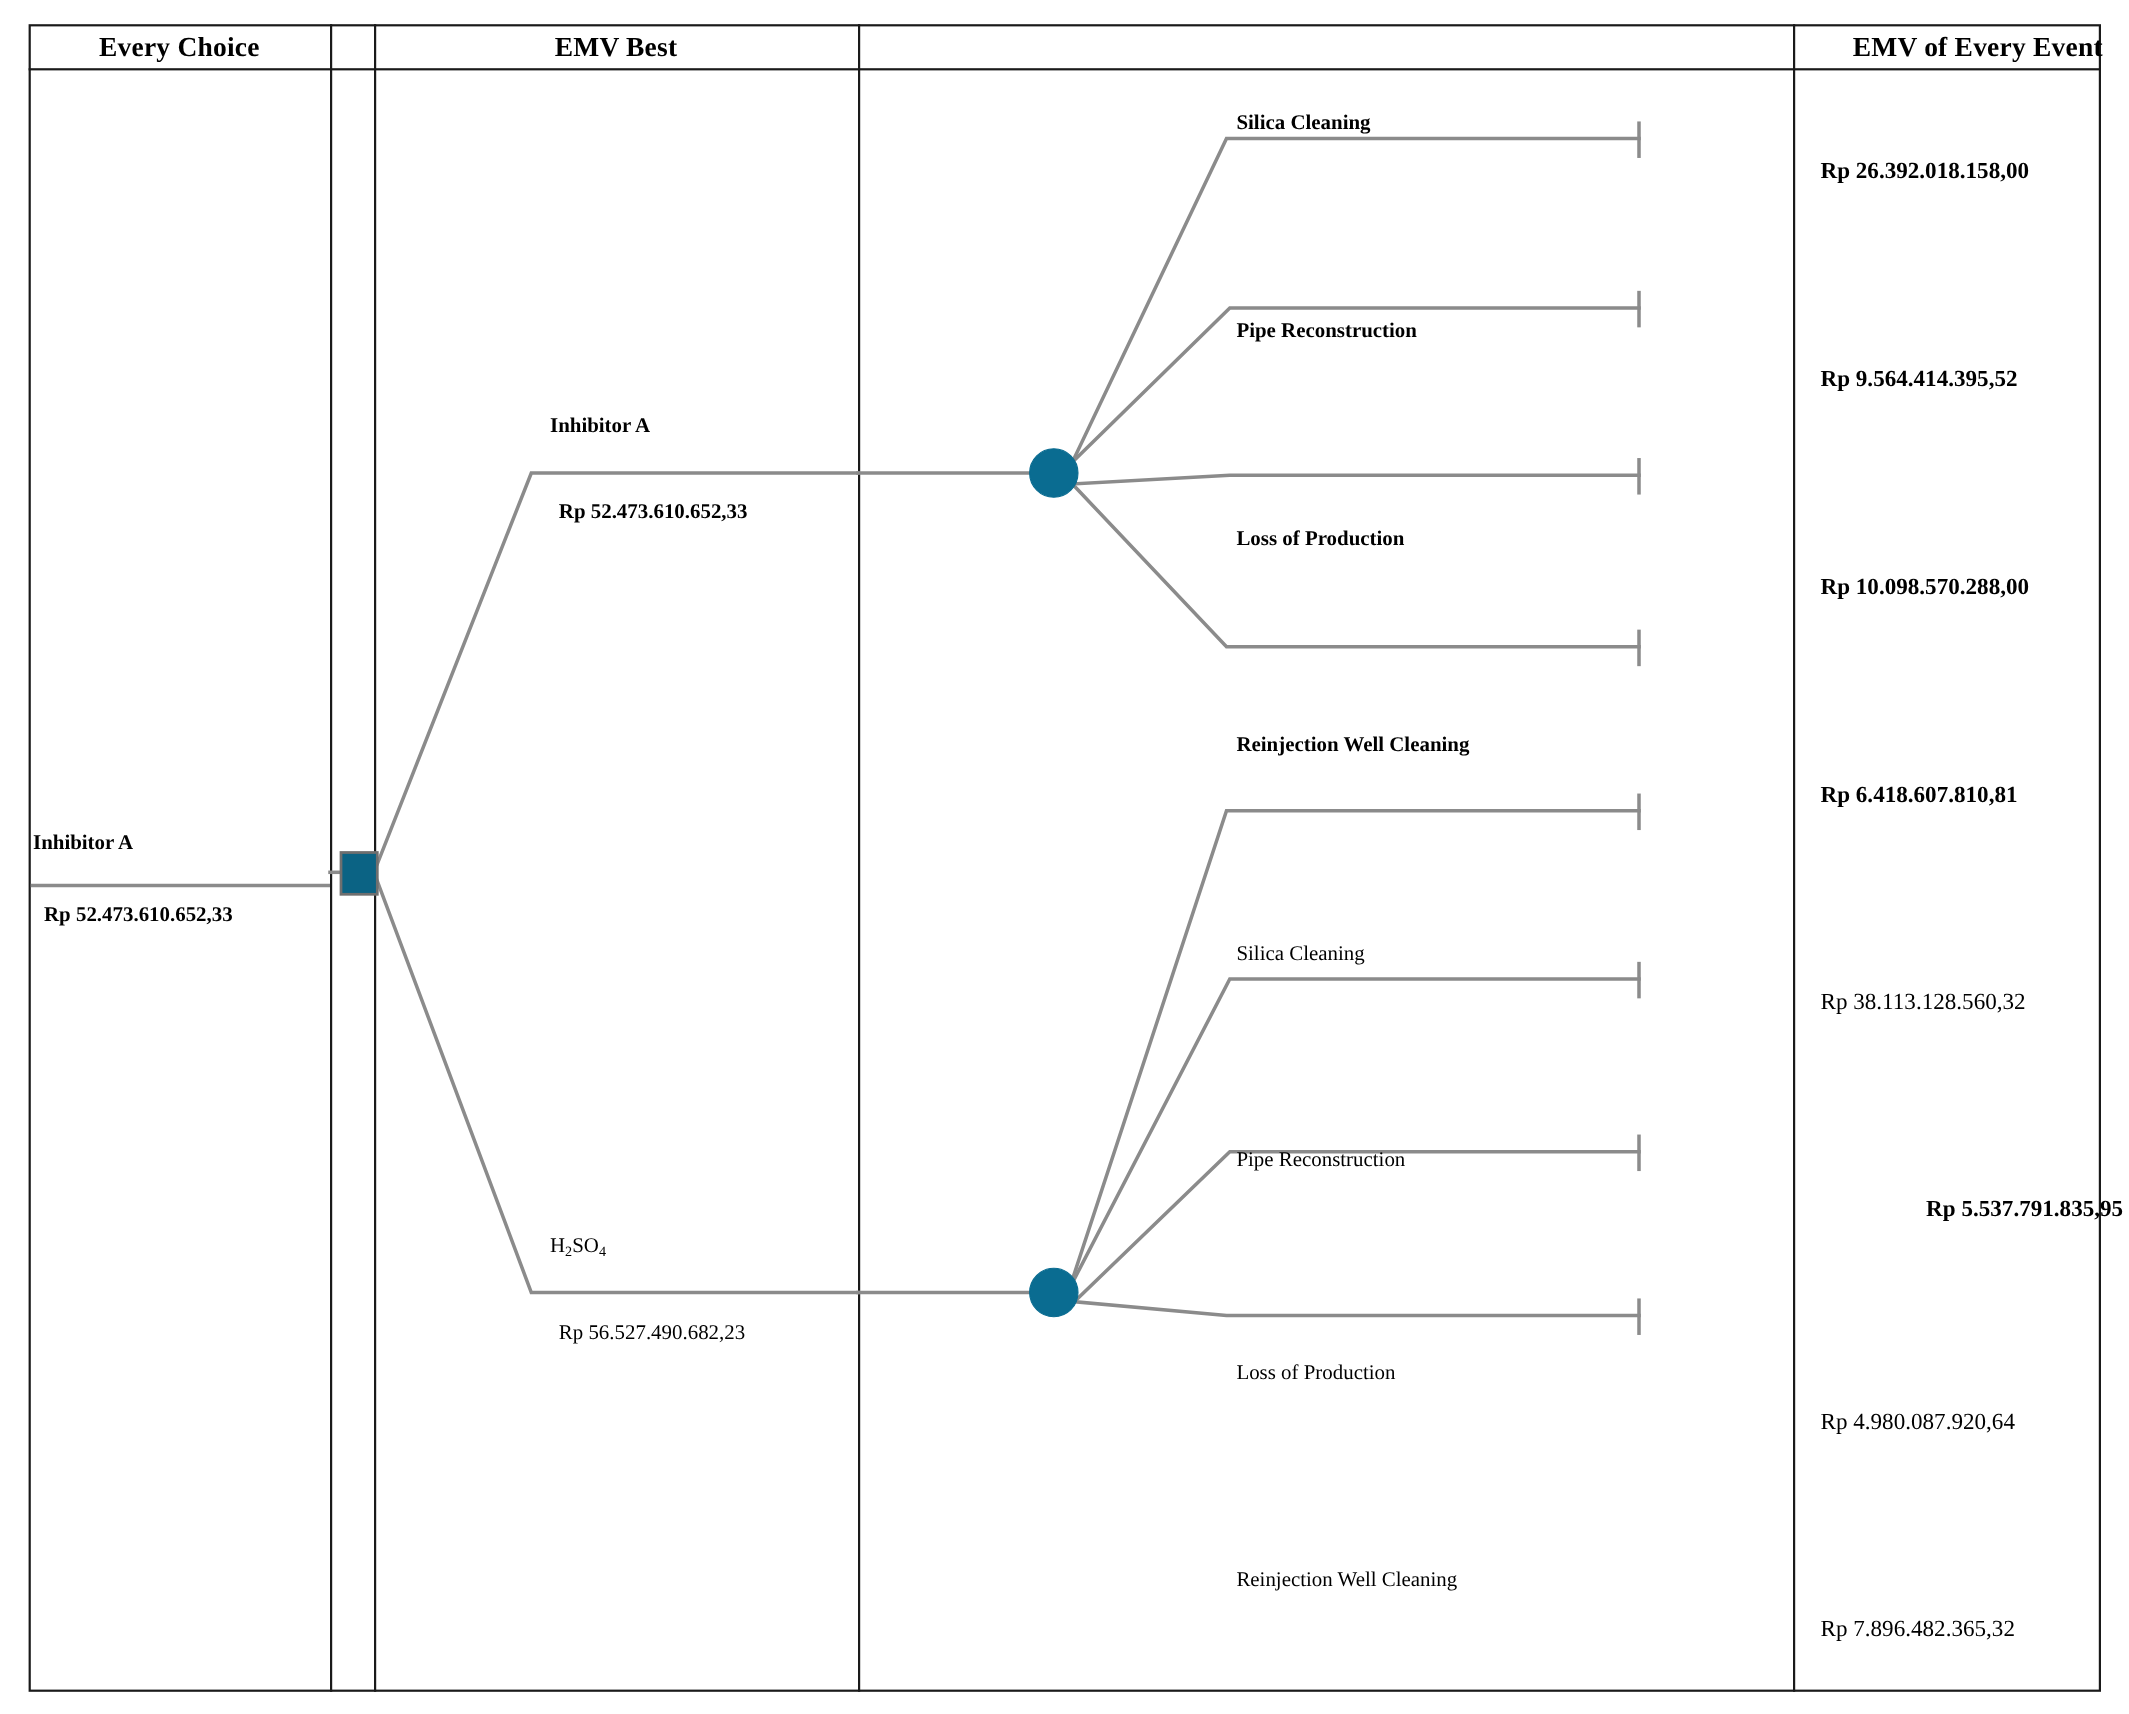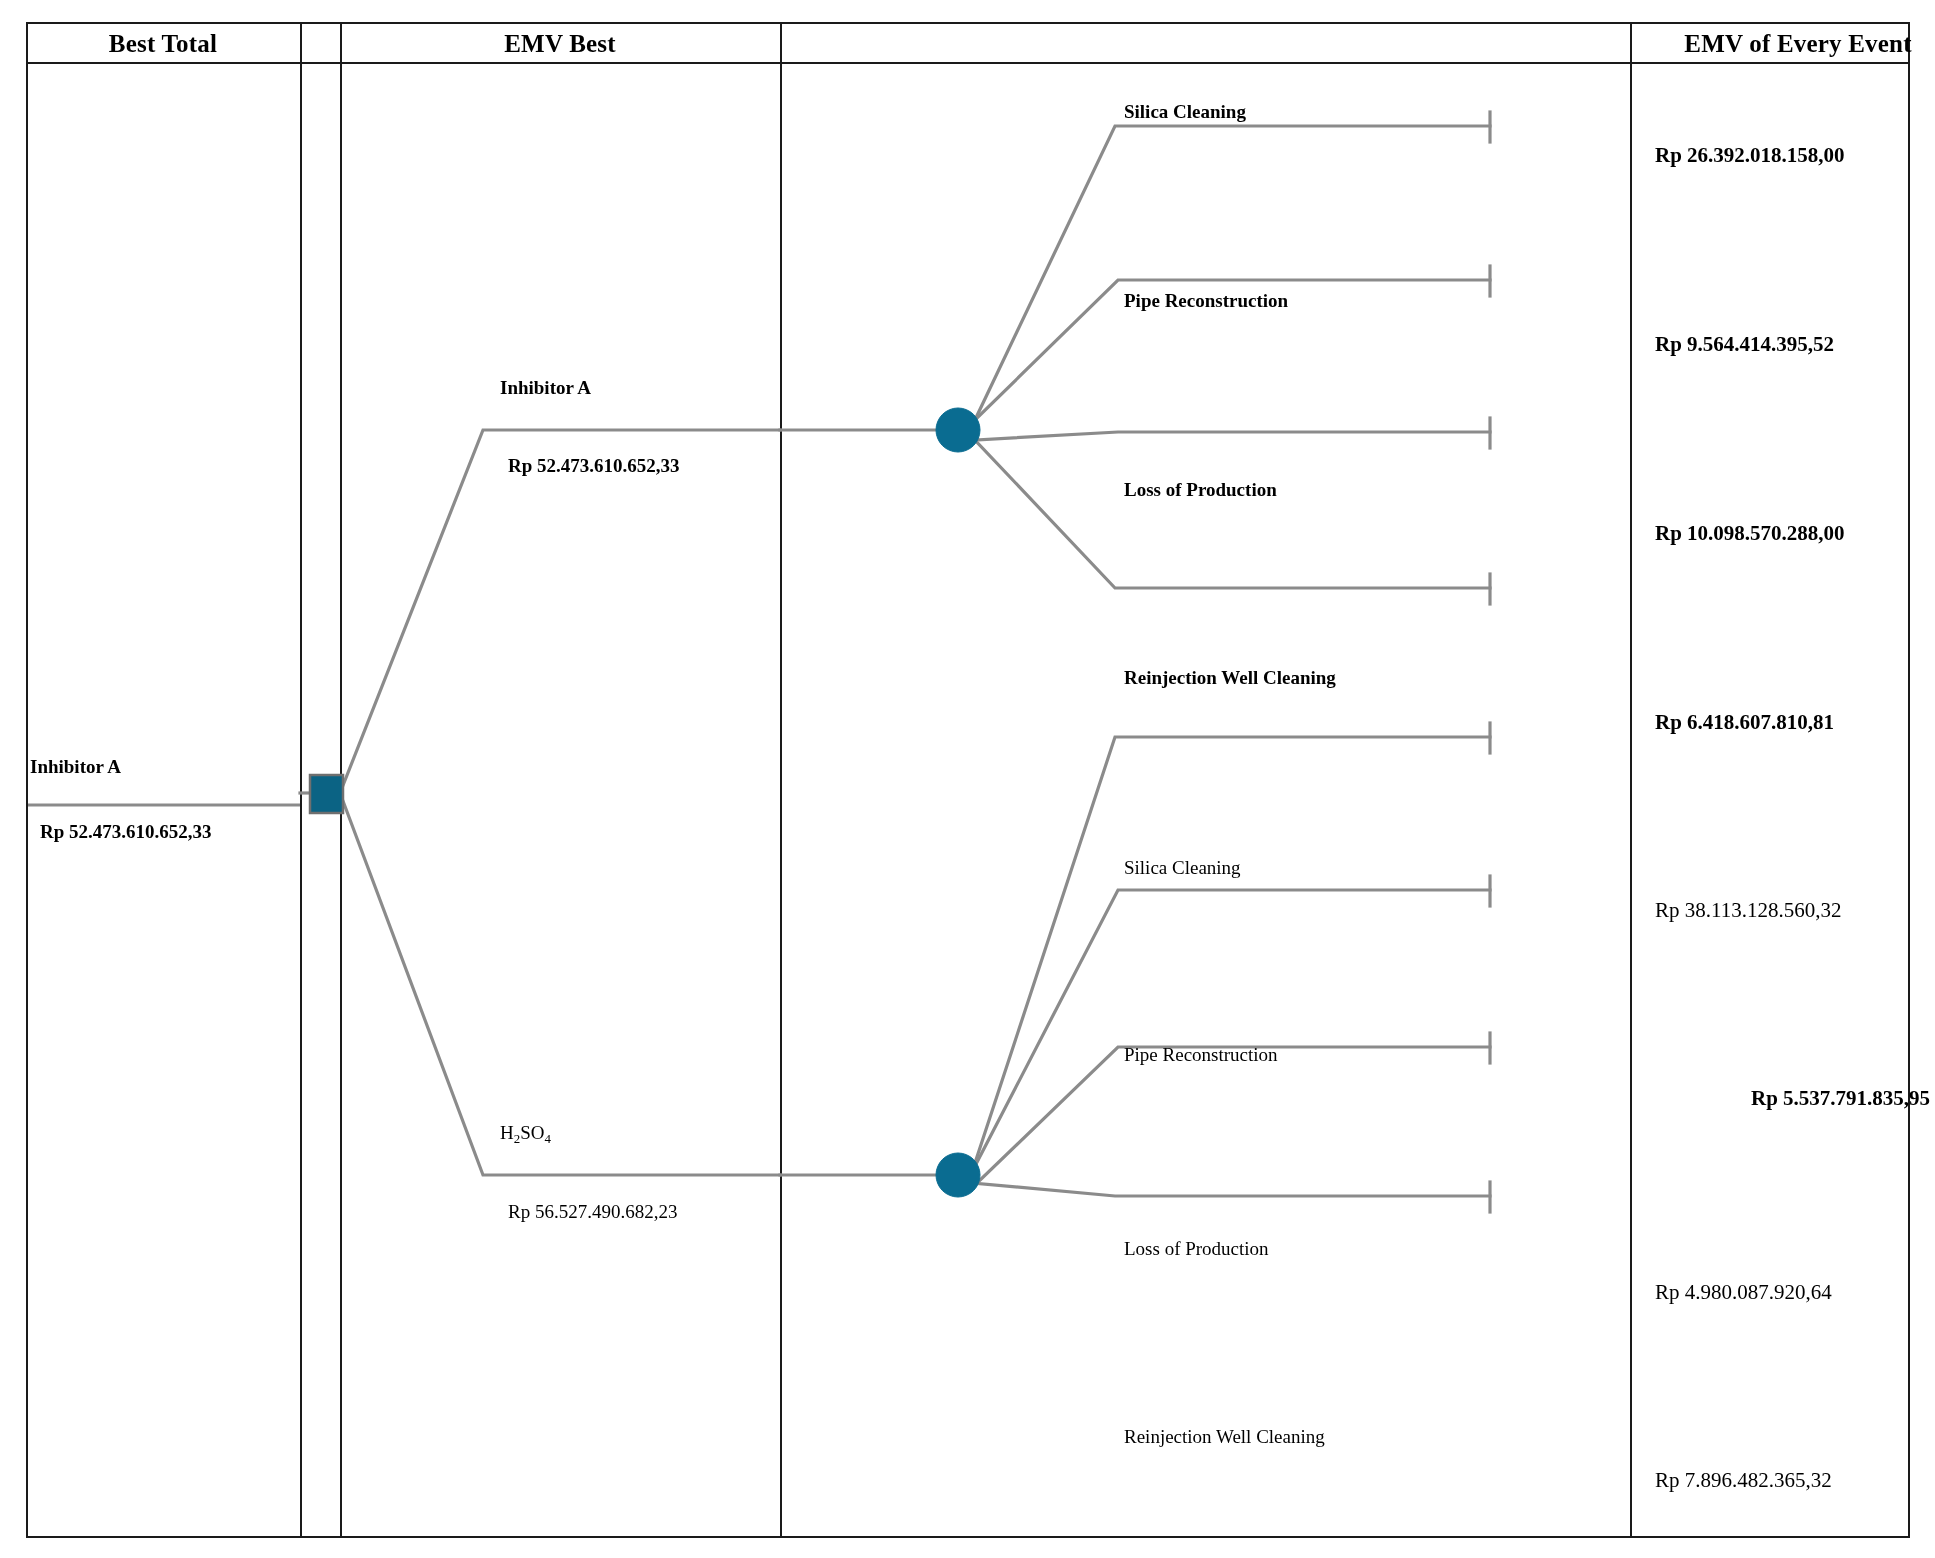--- a/index.html
+++ b/index.html
@@ -30,21 +30,21 @@
 
   <div class="frame" style="left:26px;top:22px;width:1884px;height:1516px;"></div>
 
   <div class="hline" style="left:26px;top:62px;width:1884px;"></div>
 
   <div class="vline" style="left:300px;top:22px;height:1516px;"></div>
   <div class="vline" style="left:340px;top:22px;height:1516px;"></div>
   <div class="vline" style="left:780px;top:22px;height:1516px;"></div>
   <div class="vline" style="left:1630px;top:22px;height:1516px;"></div>
 
-  <div class="hdr" style="left:26px;top:30px;width:274px;">Best Total</div>
+  <div class="hdr" style="left:26px;top:30px;width:274px;">Every Choice</div>
   <div class="hdr" style="left:340px;top:30px;width:440px;">EMV Best</div>
   <div class="hdr" style="left:1630px;top:30px;width:336px;">EMV of Every Event</div>
 
   <svg id="tree" viewBox="0 0 1935 1558" preserveAspectRatio="none">
     <g stroke="#8b8b8b" stroke-width="3.2" fill="none" stroke-linecap="square">
 
       <line x1="300" y1="793" x2="310" y2="793"></line>
 
       <polyline points="340,793 483,430 780,430"></polyline>
 

